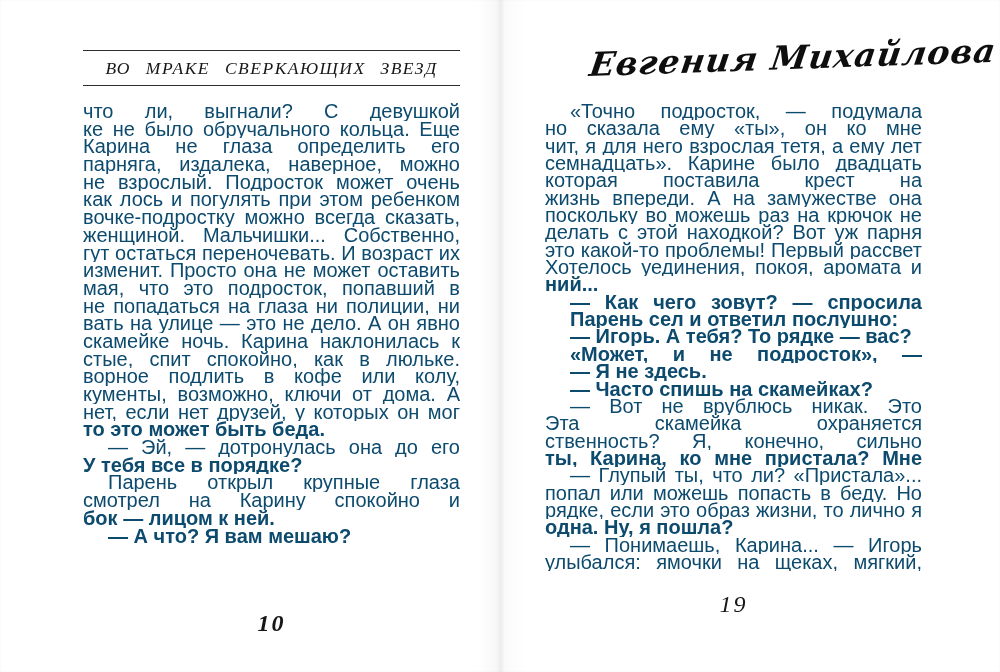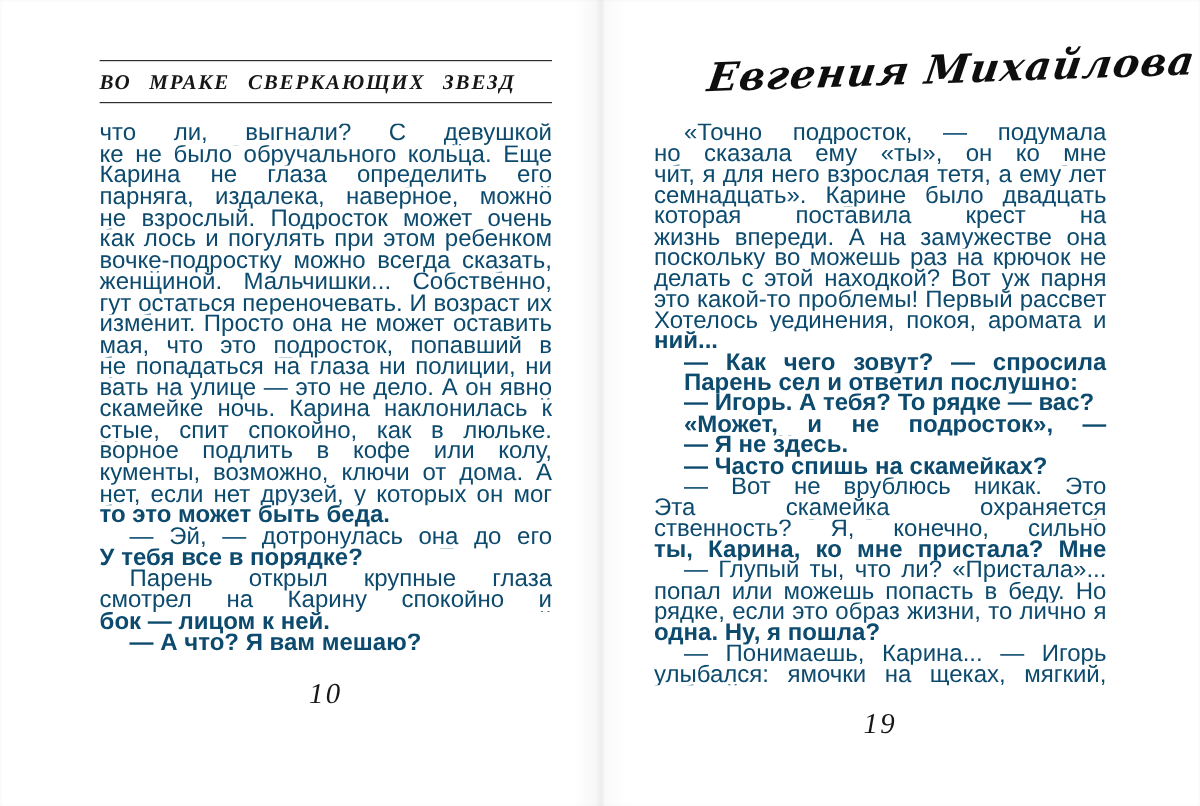--- a/index.html
+++ b/index.html
@@ -45,22 +45,21 @@
   .chapter-header {
     position: absolute;
     top: 50px;
     left: 0;
     right: 0;
     height: 34px;
     border-top: 1.5px solid #2e2e2e;
     border-bottom: 1.5px solid #2e2e2e;
     display: flex;
     align-items: center;
-    justify-content: flex-start;
-    font-weight: bold;
+    justify-content: center;
   }
   .chapter-title {
     font-family: "Liberation Serif", serif;
     font-style: italic;
     font-size: 17.5px;
     letter-spacing: 1.5px;
     word-spacing: 9px;
     color: #171717;
     white-space: nowrap;
   }
@@ -113,21 +112,21 @@
     position: absolute;
     left: 0;
     right: 0;
     text-align: center;
     font-family: "Liberation Serif", serif;
     font-style: italic;
     font-size: 24px;
     letter-spacing: 2px;
     color: #171717;
   }
-  .left  .page-number { top: 566px; }
+  .left  .page-number { top: 610px; font-weight: bold; }
   .right .page-number { top: 591px; }
 </style>
 </head>
 <body>
 
 <div class="spread">
 
   <div class="gutter"></div>
 
   <div class="page left">

